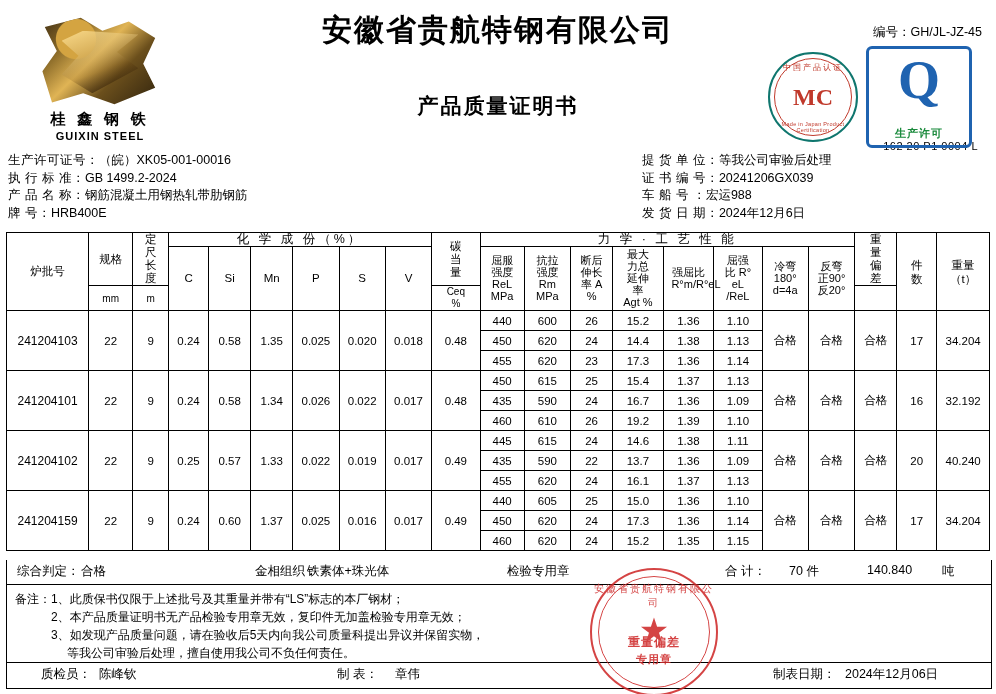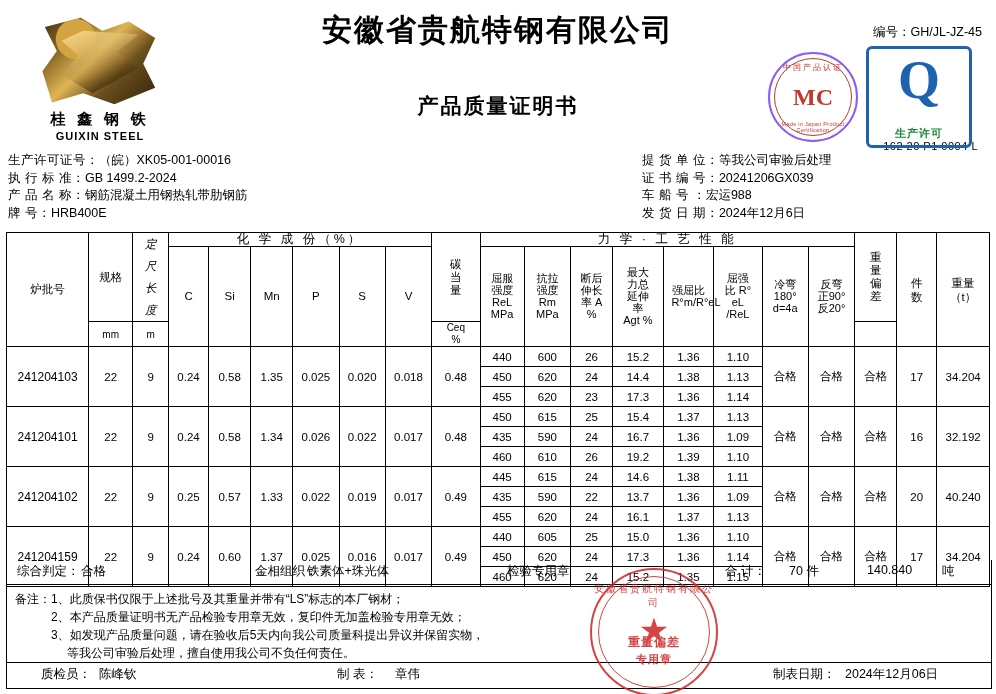--- a/index.html
+++ b/index.html
@@ -42,21 +42,21 @@
     position:absolute;left:0;right:0;top:92px;text-align:center;
     font-family:"Liberation Serif","DejaVu Serif",serif;
     font-size:21px;font-weight:bold;letter-spacing:2px;
   }
   .docno{position:absolute;right:14px;top:24px;font-size:12.5px;}
   .barcode-txt{position:absolute;right:18px;top:140px;font-size:11px;letter-spacing:.5px;}
 
   
   .mc-stamp{
     position:absolute;right:138px;top:52px;width:86px;height:86px;border-radius:50%;
-    border:2px solid #8b5cf6;color:#c0392b;
+    border:2px solid #0f766e;color:#c0392b;
   }
   .mc-stamp .ring{
     position:absolute;inset:4px;border-radius:50%;border:1px solid #c0392b;
   }
   .mc-stamp .mc{
     position:absolute;left:0;right:0;top:30px;text-align:center;
     font-size:24px;font-weight:bold;font-family:"Liberation Serif",serif;
   }
   .mc-stamp .cn-top{
     position:absolute;left:0;right:0;top:8px;text-align:center;font-size:8px;letter-spacing:2px;
@@ -209,21 +209,21 @@
         <col style="width:38px">
         <col style="width:50px">
     </colgroup>
     <thead>
       <tr>
         <th rowspan="3">炉批号</th>
         <th rowspan="2">
           <span>规格</span>
         </th>
         <th rowspan="2">
-          <span style="display:inline-block;width:14px;line-height:22px;font-style:italic;">定尺长度</span>
+          <span style="display:inline-block;width:14px;line-height:13px;">定尺长度</span>
         </th>
         <th colspan="6" class="grp">化 学 成 份（%）</th>
         <th rowspan="2">
           <span style="display:inline-block;width:22px;line-height:13px;">碳当量</span>
         </th>
         <th colspan="8" class="grp">力 学 · 工 艺 性 能</th>
         <th rowspan="2">
           <span style="display:inline-block;width:22px;line-height:13px;">重量偏差</span>
         </th>
         <th rowspan="3">

